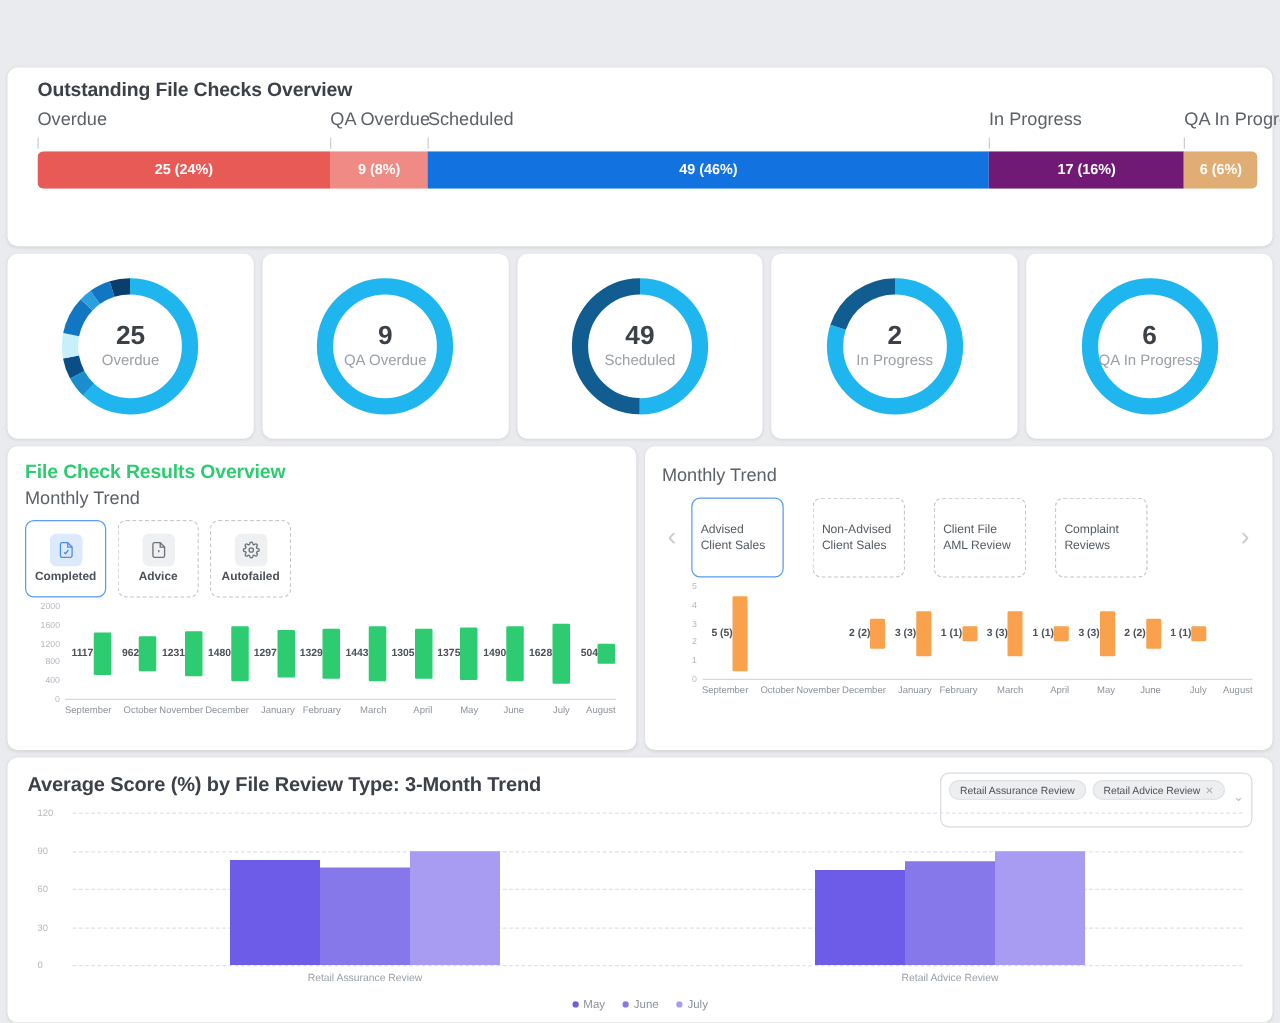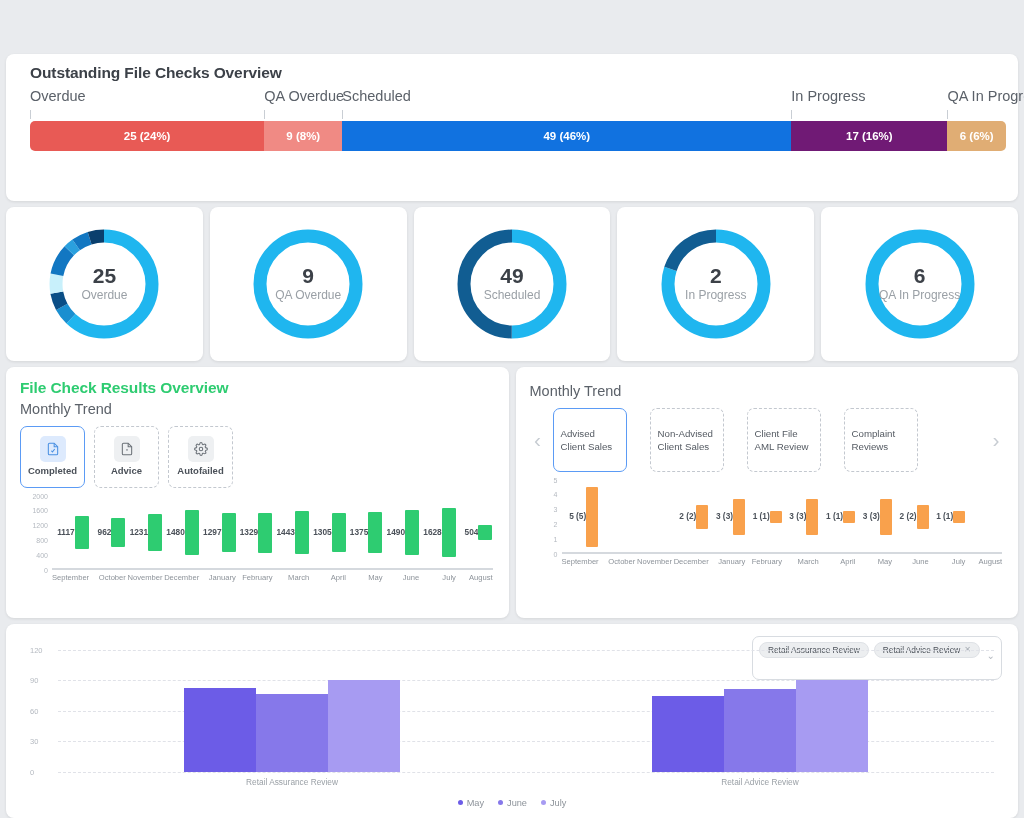--- a/index.html
+++ b/index.html
@@ -433,20 +433,21 @@
               <div class="xlabel">June</div>
               <div class="xlabel">July</div>
               <div class="xlabel">August</div>
             </div>
         </div>
       </div>
     </div>
   </div>
 
   <div class="card" id="bottom-card">
+    <div class="bottom-title">Average Score (%) by File Review Type: 3-Month Trend</div>
     <div class="filter-box">
       <div id="chips" style="display:flex;gap:5px;flex-wrap:wrap;">
           <div class="chip">
             <span>Retail Assurance Review</span>
           </div>
           <div class="chip">
             <span>Retail Advice Review</span>
             <span class="chip-x">✕</span>
           </div>
         </div>

